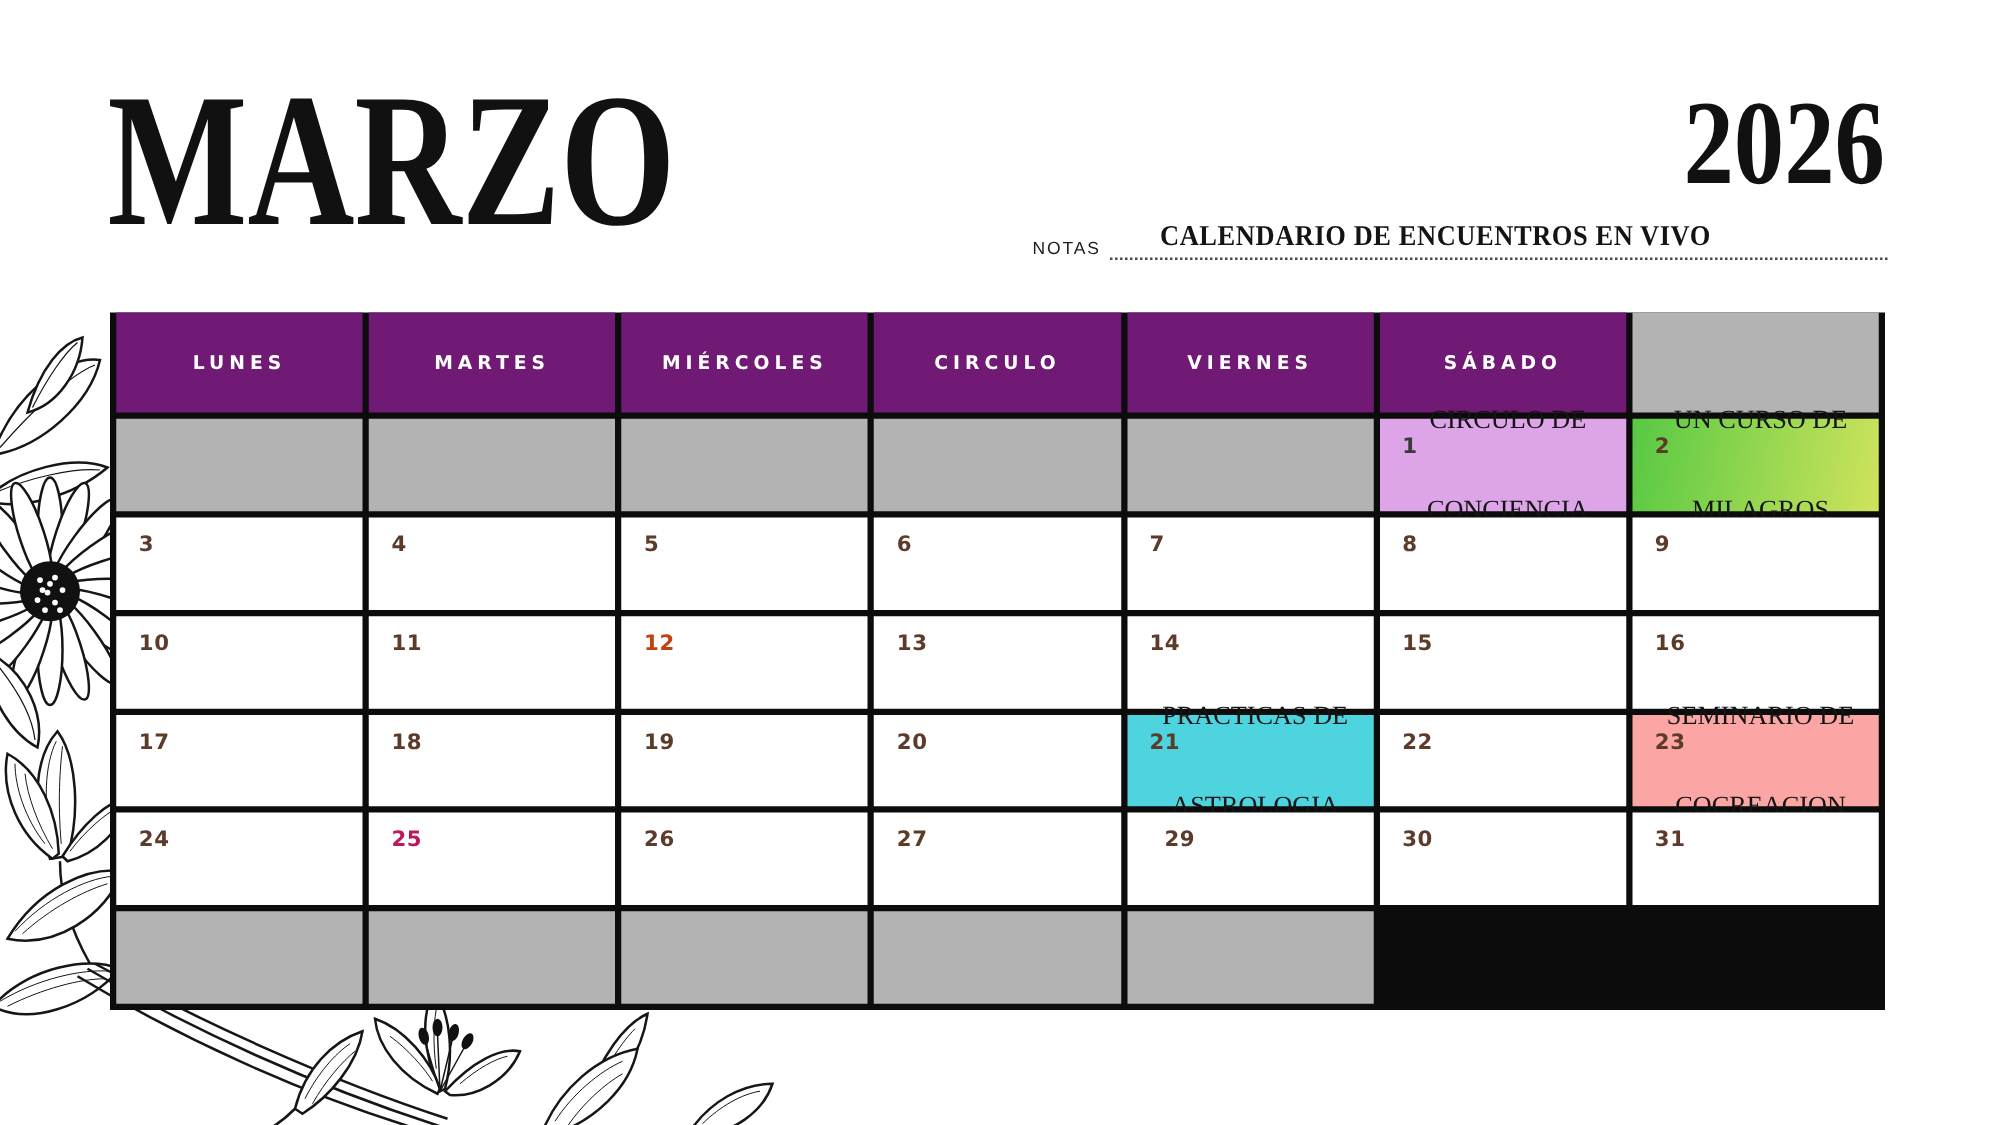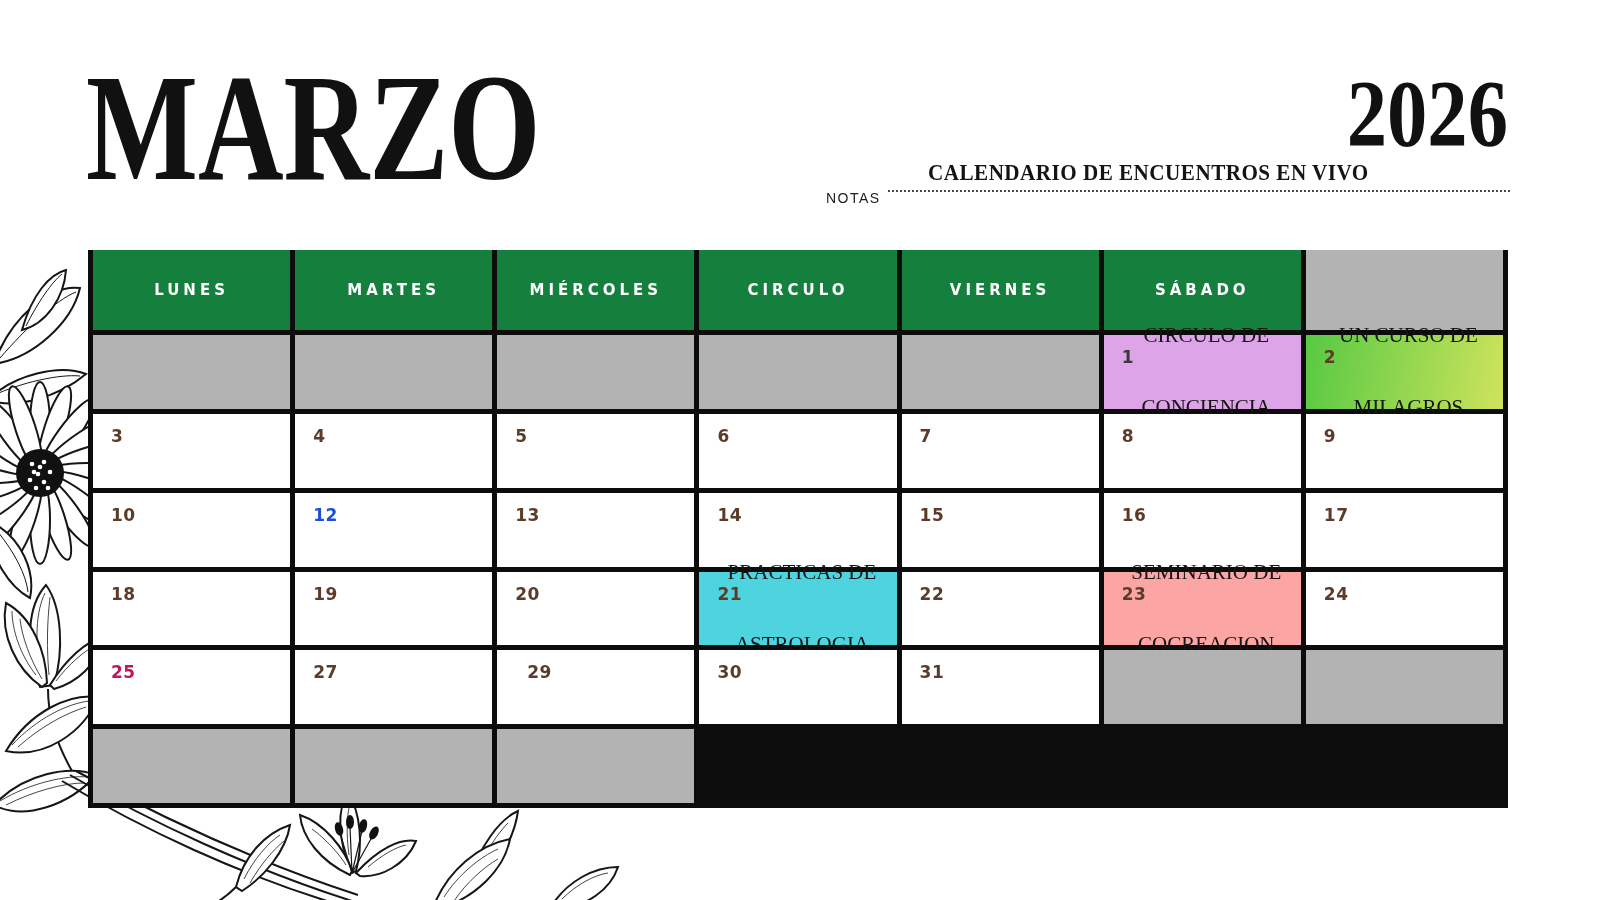--- a/index.html
+++ b/index.html
@@ -20,38 +20,38 @@
     position:absolute;right:92px;top:66px;z-index:3;
     font-family:"Liberation Serif",serif;font-weight:bold;
     font-size:96px;line-height:1;color:#111;
     transform:scaleX(0.84);transform-origin:right top;
   }
   .notes-label{
     position:absolute;left:826px;top:190px;z-index:3;
     font-size:14px;letter-spacing:1.5px;color:#1c1c1c;
   }
   .notes-line{
-    position:absolute;left:888px;top:160px;width:622px;height:30px;z-index:3;
+    position:absolute;left:888px;top:176px;width:622px;height:30px;z-index:3;
     border-bottom:2px dotted #4a4a4a;
   }
   .notes-value{
     position:absolute;left:40px;top:0px;white-space:nowrap;
     font-family:"Liberation Serif",serif;font-weight:bold;font-size:23px;color:#141414;
     transform:scaleX(0.92);transform-origin:left top;letter-spacing:0.5px;
   }
 
   .calendar{
     position:absolute;left:88px;top:250px;width:1420px;height:558px;z-index:2;
     background:#0c0c0c;box-sizing:border-box;
     display:grid;grid-template-columns:repeat(7,1fr);
     grid-template-rows:80px repeat(6,1fr);
     gap:5px;padding:0 5px 5px 5px;
   }
   .hcell{
-    background:#15803d;color:#ffffff;display:flex;align-items:center;justify-content:center;
+    background:#701a75;color:#ffffff;display:flex;align-items:center;justify-content:center;
     font-size:15px;font-weight:bold;letter-spacing:4px;
     font-family:"DejaVu Sans",sans-serif;
   }
   .cell{position:relative;background:#ffffff;}
   .num{
     position:absolute;left:18px;top:12px;
     font-family:"DejaVu Sans",sans-serif;font-weight:bold;font-size:17px;letter-spacing:0.5px;
   }
   .event{
     position:absolute;inset:0;display:flex;flex-direction:column;
@@ -216,21 +216,24 @@
     <div class="cell">
       <span class="num" style="color: rgb(93, 59, 42);">8</span>
     </div>
     <div class="cell">
       <span class="num" style="color: rgb(93, 59, 42);">9</span>
     </div>
     <div class="cell">
       <span class="num" style="color: rgb(93, 59, 42);">10</span>
     </div>
     <div class="cell">
-      <span class="num" style="color: #1d4ed8;">12</span>
+      <span class="num" style="color: rgb(93, 59, 42);">11</span>
+    </div>
+    <div class="cell">
+      <span class="num" style="color: #c2410c;">12</span>
     </div>
     <div class="cell">
       <span class="num" style="color: rgb(93, 59, 42);">13</span>
     </div>
     <div class="cell">
       <span class="num" style="color: rgb(93, 59, 42);">14</span>
     </div>
     <div class="cell">
       <span class="num" style="color: rgb(93, 59, 42);">15</span>
     </div>
@@ -266,20 +269,23 @@
       </div>
       <span class="num" style="color: rgb(93, 59, 42);">23</span>
     </div>
     <div class="cell">
       <span class="num" style="color: rgb(93, 59, 42);">24</span>
     </div>
     <div class="cell">
       <span class="num" style="color: #be185d;">25</span>
     </div>
     <div class="cell">
+      <span class="num" style="color: rgb(93, 59, 42);">26</span>
+    </div>
+    <div class="cell">
       <span class="num" style="color: rgb(93, 59, 42);">27</span>
     </div>
     <div class="cell">
       <span class="num" style="color: rgb(93, 59, 42); margin-left: 12px;">29</span>
     </div>
     <div class="cell">
       <span class="num" style="color: rgb(93, 59, 42);">30</span>
     </div>
     <div class="cell">
       <span class="num" style="color: rgb(93, 59, 42);">31</span>

